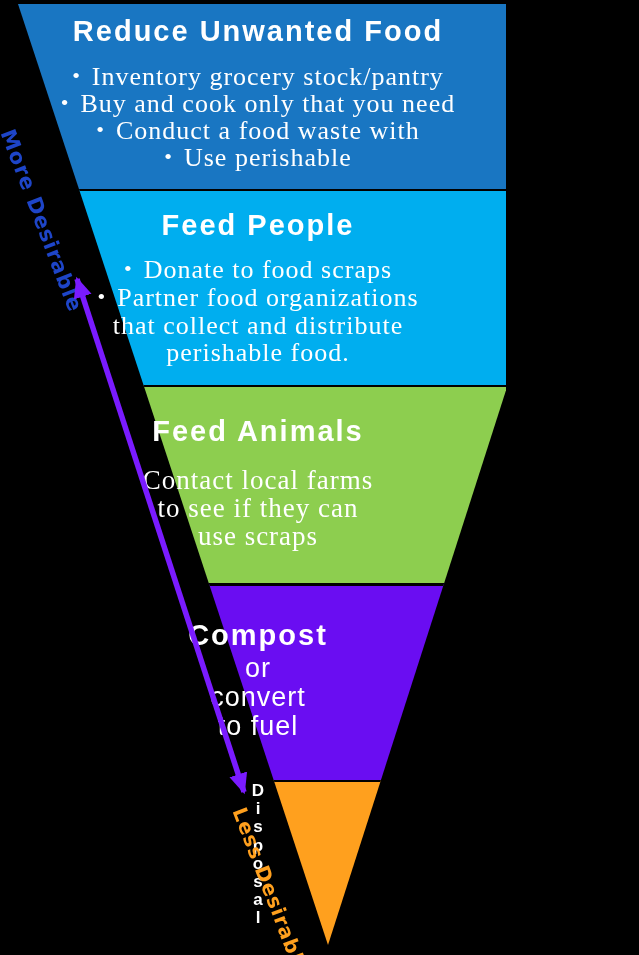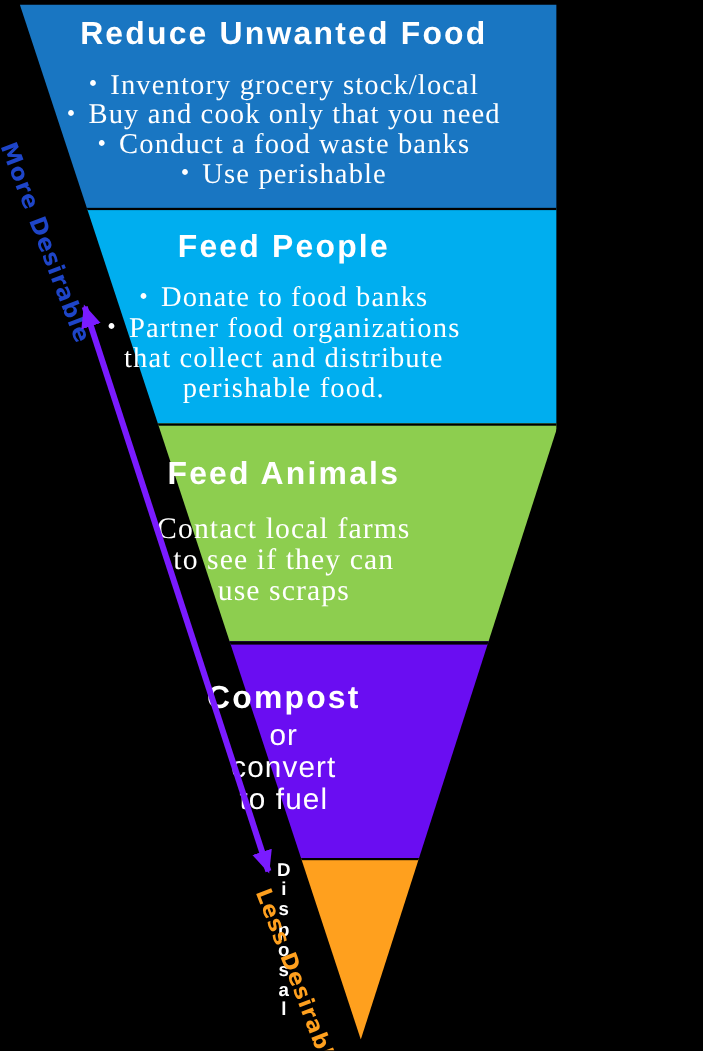--- a/index.html
+++ b/index.html
@@ -62,39 +62,39 @@
     <div class="band band2" style="background: rgb(0, 174, 239);"></div>
     <div class="band band3" style="background: rgb(141, 206, 79);"></div>
     <div class="band band4" style="background: rgb(106, 13, 242);"></div>
     <div class="band band5" style="background: rgb(255, 160, 30);"></div>
   </div>
 
   <div class="sec-text s1-text">
     <div class="sec-title">Reduce Unwanted Food</div>
     <div class="serif-lines">
       <div class="bline">
-        <span class="bdot">•</span><span>Inventory grocery stock/local</span>
+        <span class="bdot">•</span><span>Inventory grocery stock/pantry</span>
       </div>
       <div class="bline">
         <span class="bdot">•</span><span>Buy and cook only that you need</span>
       </div>
       <div class="bline">
-        <span class="bdot">•</span><span>Conduct a food waste banks</span>
+        <span class="bdot">•</span><span>Conduct a food waste with</span>
       </div>
       <div class="bline">
         <span class="bdot">•</span><span>Use perishable</span>
       </div>
     </div>
   </div>
 
   <div class="sec-text s2-text s2">
     <div class="sec-title">Feed People</div>
     <div class="serif-lines">
       <div class="bline">
-        <span class="bdot">•</span><span>Donate to food banks</span>
+        <span class="bdot">•</span><span>Donate to food scraps</span>
       </div>
       <div class="bline">
         <span class="bdot">•</span><span>Partner food organizations</span>
       </div>
       <div class="bline">that collect and distribute</div>
       <div class="bline">perishable food.</div>
     </div>
   </div>
 
   <div class="sec-text s3-text s3">

